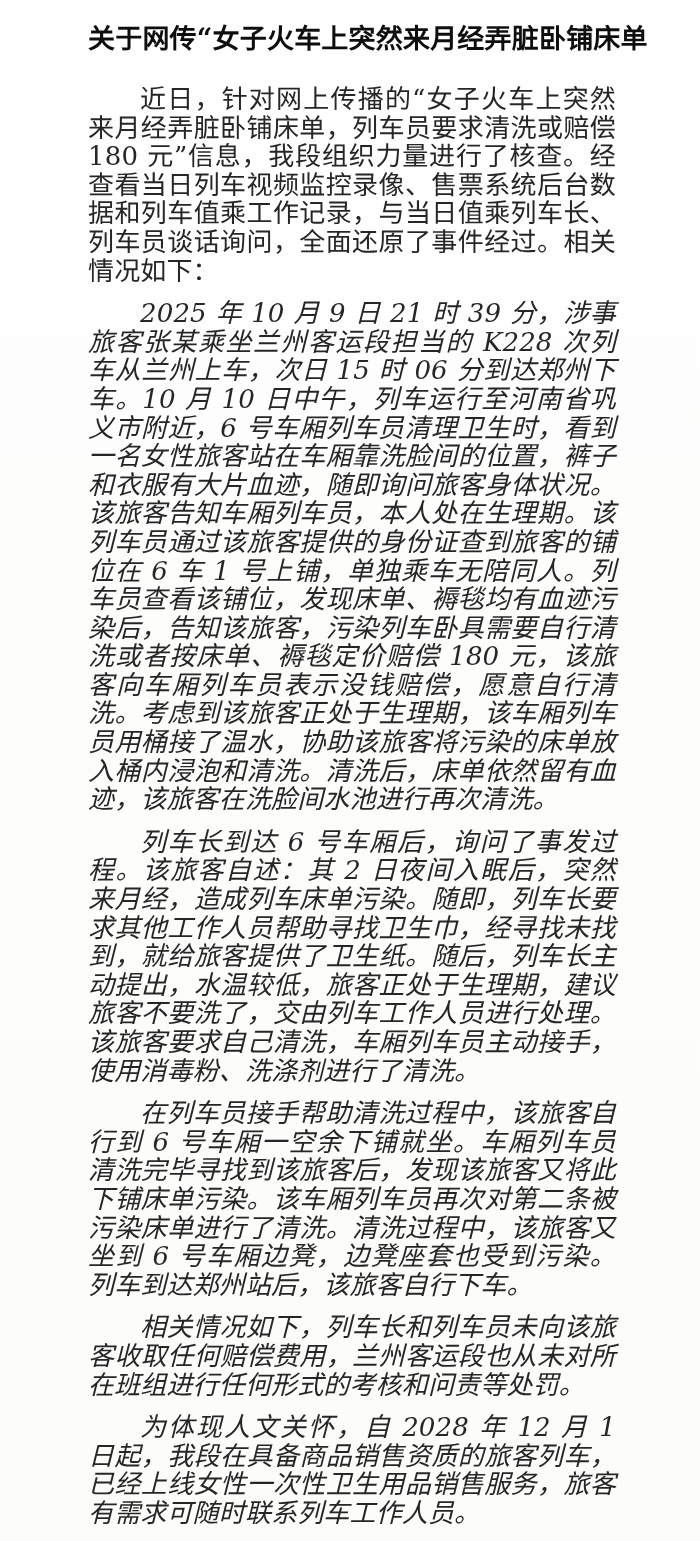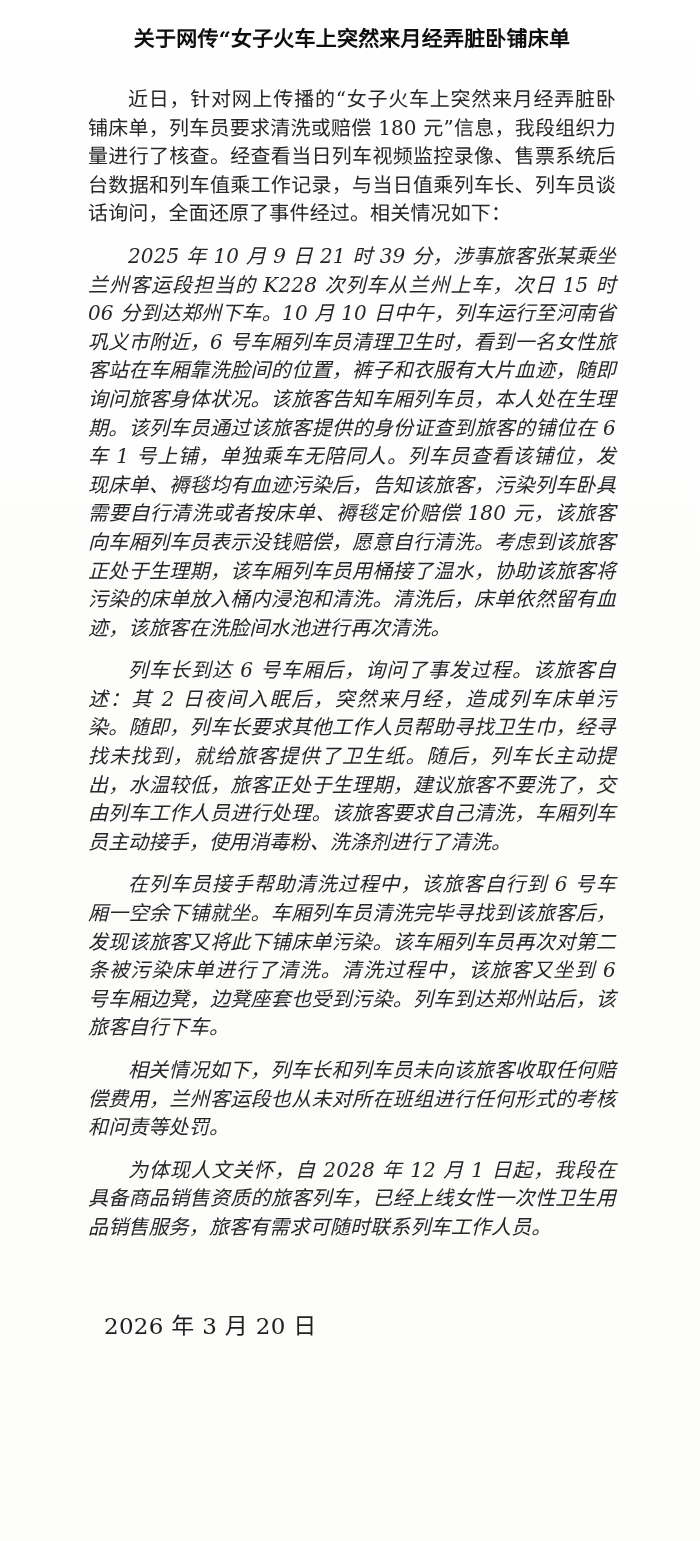--- a/index.html
+++ b/index.html
@@ -40,41 +40,41 @@
     position: relative;
     z-index: 1;
     padding: 0 84px 0 88px;
   }
 
   .doc-title {
     margin: 0;
     padding-top: 21px;
     font-family: "DejaVu Serif", "Liberation Serif", serif;
     font-weight: 700;
-    font-size: 21px;
+    font-size: 27px;
     line-height: 36px;
     letter-spacing: 0.2px;
     text-align: center;
     color: #0e0e0e;
   }
   .doc-title .t-line {
     display: block;
     white-space: nowrap;
   }
   .doc-title .t-line.line2 {
     letter-spacing: 0.6px;
   }
 
   .body-block {
     margin-top: 28px;
   }
 
   p.para {
     margin: 0;
-    font-size: 20px;
+    font-size: 26px;
     line-height: 28.6px;
     text-align: justify;
     text-justify: inter-character;
     text-indent: 2em;
     letter-spacing: 0.15px;
     color: #262626;
     font-family: "DejaVu Serif", "Liberation Serif", serif;
   }
 
   p.para + p.para {

